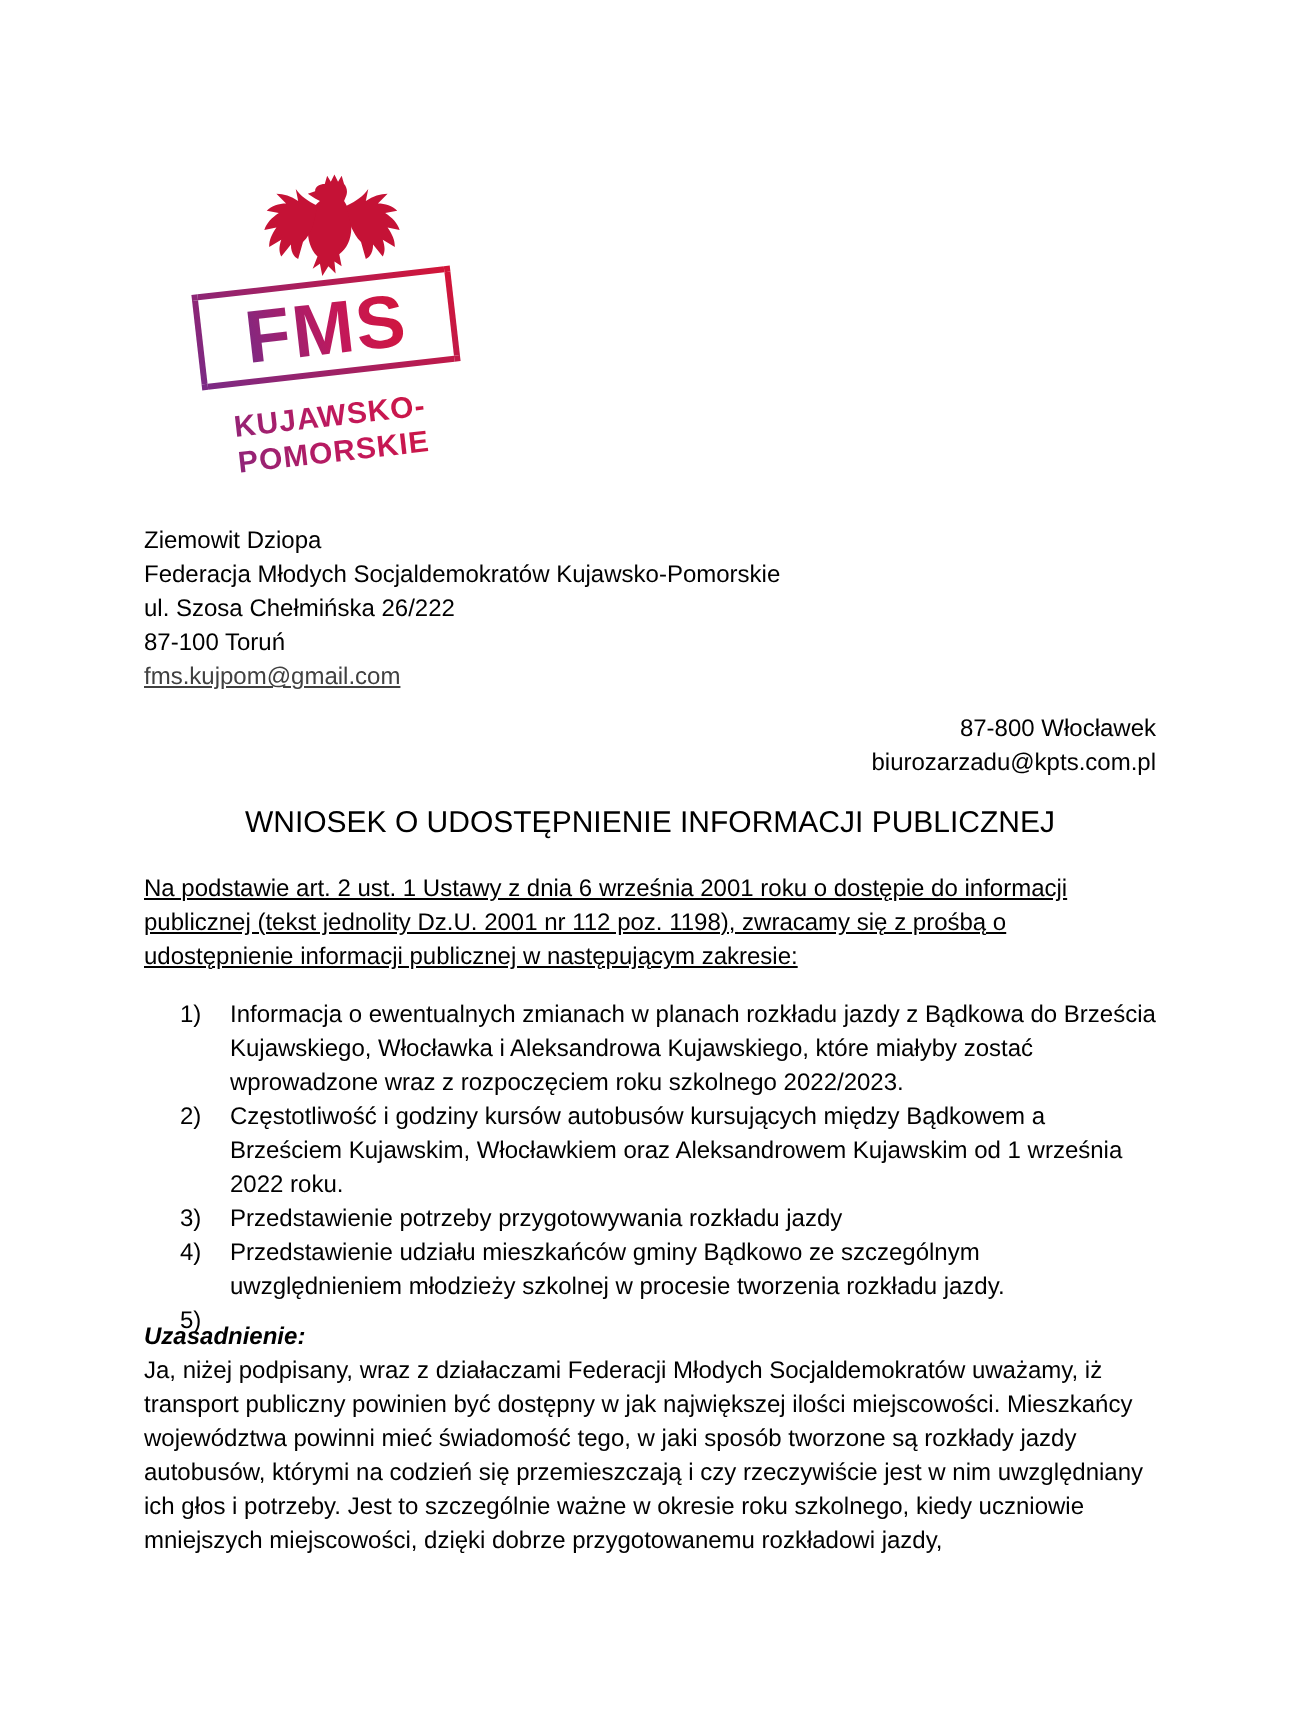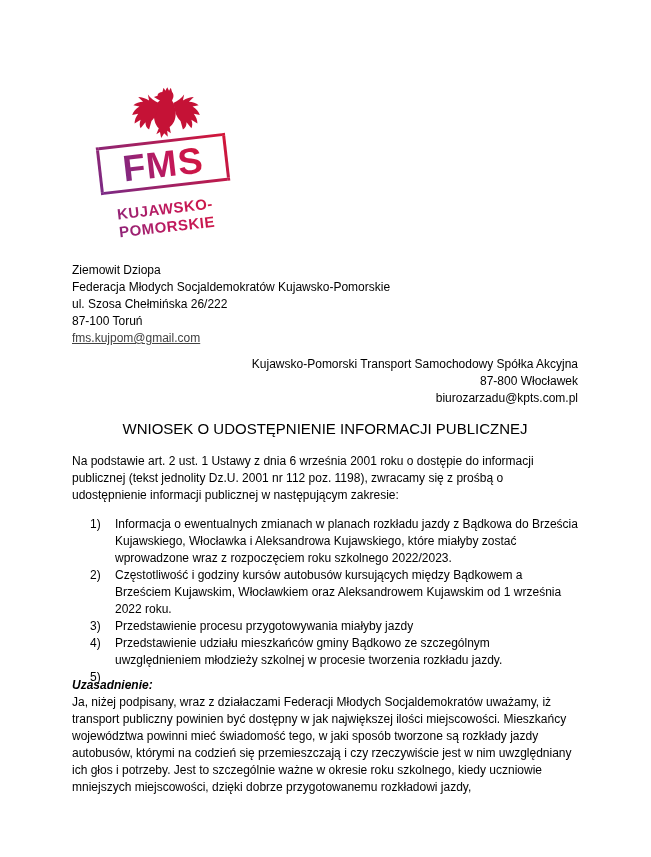--- a/index.html
+++ b/index.html
@@ -28,21 +28,21 @@
     position:absolute;left:0;top:114px;width:140px;text-align:center;
     transform:rotate(-6.5deg);
     font-weight:bold;font-size:15px;line-height:18px;letter-spacing:.5px;
   }
   
   .content{position:absolute;left:72px;top:262px;width:506px;}
   .sender-line{white-space:nowrap;}
   .email-link{color:#404040;text-decoration:underline;cursor:pointer;}
   .recipient{margin-top:9px;text-align:right;}
   .doc-title{margin-top:13px;text-align:center;font-weight:normal;font-size:15px;}
-  .intro{margin-top:16px;}
+  .intro{margin-top:16px;text-decoration:underline;}
   .req-list{margin-top:12px;}
   .req-item{position:relative;padding-left:43px;}
   .req-item .marker{position:absolute;left:18px;top:0;}
   .just-heading{margin-top:8px;font-weight:bold;font-style:italic;}
 </style>
 </head>
 <body>
 
 <div class="page">
 
@@ -67,41 +67,40 @@
 
     <div>
       <div class="sender-line">Ziemowit Dziopa</div>
       <div class="sender-line">Federacja Młodych Socjaldemokratów Kujawsko-Pomorskie</div>
       <div class="sender-line">ul. Szosa Chełmińska 26/222</div>
       <div class="sender-line">87-100 Toruń</div>
       <div class="sender-line"><a class="email-link">fms.kujpom@gmail.com</a></div>
     </div>
 
     <div class="recipient">
-      <div>Kujawsko-Pomorski Transport Samochodowy Spółka Akcyjna</div>
       <div>87-800 Włocławek</div>
       <div>biurozarzadu@kpts.com.pl</div>
     </div>
 
     <div class="doc-title">WNIOSEK O UDOSTĘPNIENIE INFORMACJI PUBLICZNEJ</div>
 
     <div class="intro">Na podstawie art. 2 ust. 1 Ustawy z dnia 6 września 2001 roku o dostępie do informacji publicznej (tekst jednolity Dz.U. 2001 nr 112 poz. 1198), zwracamy się z prośbą o udostępnienie informacji publicznej w następującym zakresie:</div>
 
     <div class="req-list">
       <div class="req-item">
         <span class="marker">1)</span>
         <span>Informacja o ewentualnych zmianach w planach rozkładu jazdy z Bądkowa do Brześcia Kujawskiego, Włocławka i Aleksandrowa Kujawskiego, które miałyby zostać wprowadzone wraz z rozpoczęciem roku szkolnego 2022/2023.</span>
       </div>
       <div class="req-item">
         <span class="marker">2)</span>
         <span>Częstotliwość i godziny kursów autobusów kursujących między Bądkowem a Brześciem Kujawskim, Włocławkiem oraz Aleksandrowem Kujawskim od 1 września 2022 roku.</span>
       </div>
       <div class="req-item">
         <span class="marker">3)</span>
-        <span>Przedstawienie procesu przygotowywania miałyby jazdy</span>
+        <span>Przedstawienie potrzeby przygotowywania rozkładu jazdy</span>
       </div>
       <div class="req-item">
         <span class="marker">4)</span>
         <span>Przedstawienie udziału mieszkańców gminy Bądkowo ze szczególnym uwzględnieniem młodzieży szkolnej w procesie tworzenia rozkładu jazdy.</span>
       </div>
       <div class="req-item">
         <span class="marker">5)</span>
       </div>
     </div>
 

